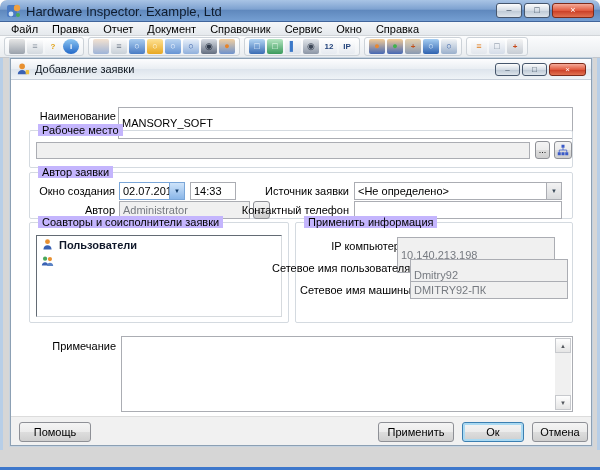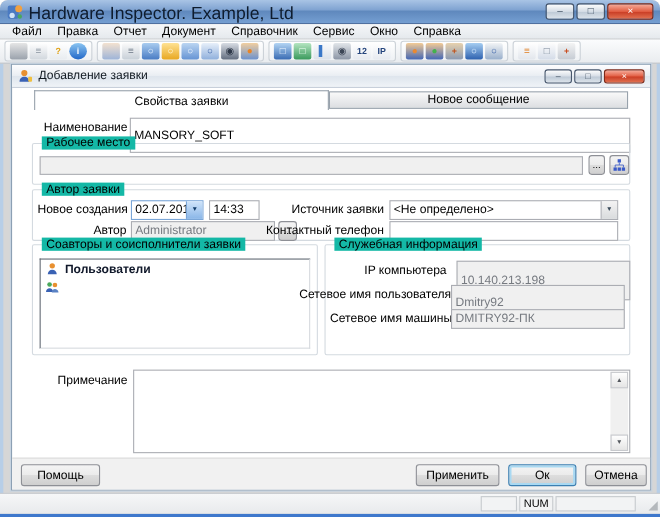--- a/index.html
+++ b/index.html
@@ -1,21 +1,21 @@
 <!DOCTYPE html>
 <html><head>
 <meta charset="utf-8">
 <style>
   *{box-sizing:border-box;margin:0;padding:0}
   body{font-family:"Liberation Sans",sans-serif;font-size:11px;color:#000;background:#fff}
   .window{position:relative;width:600px;height:470px;overflow:hidden;background:#d6d6d6;border-radius:7px 7px 0 0}
   .abs{position:absolute}
   
   .titlebar{left:0;top:0;width:600px;height:22px;background:linear-gradient(#a9c4e5,#7da1d0 45%,#5e87bc 46%,#759fd2);border-bottom:1px solid #41659b;border-radius:7px 7px 0 0}
-  .title-text{left:26px;top:4px;font-size:16px;color:#0e1c2e;white-space:nowrap}
+  .title-text{left:26px;top:4px;font-size:13px;color:#0e1c2e;white-space:nowrap}
   .cap-btn{height:15px;border:1px solid #46566c;border-radius:3px;background:linear-gradient(#fdfdfd,#d4dce5 50%,#bcc8d5 51%,#dde4eb);display:flex;align-items:center;justify-content:center;font-size:9px;line-height:1;color:#3a4a5c;cursor:default}
   .cap-close{background:linear-gradient(#f5ab9a,#e15c41 50%,#c93b23 51%,#e17252);color:#fff;border-color:#7c2a1a}
   
   .menubar{left:0;top:22px;width:600px;height:14px;background:linear-gradient(#f5f7f9,#e5e9ed);border-bottom:1px solid #d1d5d9;display:flex;align-items:center;padding-left:4px}
   .menu-item{padding:0 7px;height:14px;line-height:14px;white-space:nowrap}
   
   .toolbar{left:0;top:36px;width:600px;height:22px;background:linear-gradient(#fbfcfd,#e9ecef);border-bottom:1px solid #c3c7cd;display:flex;align-items:center;padding-left:4px;gap:4px}
   .tb-group{display:flex;align-items:center;border:1px solid #ccd2d8;border-radius:3px;background:linear-gradient(#ffffff,#eef1f4);padding:0 3px;height:19px}
   .tb-icon{width:16px;height:15px;margin:0 1px;border-radius:2px;display:flex;align-items:center;justify-content:center;font-size:9px;line-height:1}
   
@@ -29,21 +29,21 @@
   .dlg-cap{height:13px;font-size:8px}
   
   .tab{display:flex;align-items:center;justify-content:center;white-space:nowrap}
   .tab-active{background:#fff;border:1px solid #98a2ac;border-bottom:none}
   .tab-inactive{background:linear-gradient(#f9f9f9,#dcdee1);border:1px solid #98a2ac}
   
   .field-label{text-align:right;white-space:nowrap;line-height:12px}
   .tinput{border:1px solid #abadb3;background:#fff;font:11px "Liberation Sans",sans-serif;padding:0 3px;width:100%;height:100%}
   .tinput.dis{background:#f0f0f0;color:#767a80}
   .groupbox{border:1px solid #d4dae0;border-radius:2px}
-  .gb-label{position:absolute;top:-7px;left:8px;background:#14b8a6;padding:0 4px;white-space:nowrap;line-height:12px}
+  .gb-label{position:absolute;top:-7px;left:8px;background:#c4b5fd;padding:0 4px;white-space:nowrap;line-height:12px}
   .combo{border:1px solid #abadb3;background:#fff;display:flex;align-items:stretch}
   .combo.blue{border-color:#7aa6d8}
   .combo-text{flex:1;padding-left:3px;line-height:16px;white-space:nowrap;overflow:hidden}
   .combo-arrow{width:15px;display:flex;align-items:center;justify-content:center;font-size:6px;color:#3a4a5a;background:linear-gradient(#f3f3f3,#d9dbdd);border-left:1px solid #abadb3}
   .combo-arrow.blue{background:linear-gradient(#cfe4fa,#8ab6e8);border-left:1px solid #7aa6d8;color:#123c6a}
   .btn{border:1px solid #8e9096;border-radius:3px;background:linear-gradient(#f4f4f4,#ebebeb 50%,#dddddd 51%,#cfcfcf);display:flex;align-items:center;justify-content:center;white-space:nowrap;cursor:default}
   .btn.default{border-color:#3c7fb1;box-shadow:inset 0 0 0 2px #a9d9f2}
   .sq-btn{font-size:9px}
   .listbox{background:#fff;border:1px solid;border-color:#636b74 #d6dade #d6dade #636b74}
   .list-item{display:flex;align-items:center;gap:5px;padding:2px 4px;font-weight:bold;color:#10182a}
@@ -147,26 +147,20 @@
           <span>–</span>
         </span>
       <span class="abs cap-btn dlg-cap" style="right:44px;top:4px;width:25px">
           <span>□</span>
         </span>
       <span class="abs cap-btn cap-close dlg-cap" style="right:5px;top:4px;width:37px">
           <span>×</span>
         </span>
     </div>
 
-    <div class="abs tab tab-active" style="left:20px;top:23px;width:268px;height:18px">
-      <span>Свойства заявки</span>
-    </div>
-    <div class="abs tab tab-inactive" style="left:288px;top:24px;width:272px;height:16px">
-      <span>Новое сообщение</span>
-    </div>
 
     <span class="abs field-label" style="left:20px;top:51px;width:85px">Наименование</span>
     <span class="abs" style="left:107px;top:48px;width:455px;height:32px">
       <input class="tinput" value="MANSORY_SOFT" style="">
     </span>
 
     <div class="abs groupbox" style="left:18px;top:71px;width:544px;height:38px">
       <span class="gb-label">Рабочее место</span>
       <span class="abs" style="left:6px;top:11px;width:494px;height:17px">
         <input class="tinput dis" value="" style="">
@@ -178,21 +172,21 @@
           <path d="M8 5v3M3 11V8h10v3" stroke="#3a5ac8" fill="none"></path>
           <rect x="1" y="11" width="4" height="4" fill="#3a5ac8"></rect>
           <rect x="6" y="11" width="4" height="4" fill="#3a5ac8"></rect>
           <rect x="11" y="11" width="4" height="4" fill="#3a5ac8"></rect>
         </svg>
       </span>
     </div>
 
     <div class="abs groupbox" style="left:18px;top:113px;width:544px;height:47px">
       <span class="gb-label">Автор заявки</span>
-      <span class="abs field-label" style="left:4px;top:12px;width:81px">Новое создания</span>
+      <span class="abs field-label" style="left:4px;top:12px;width:81px">Окно создания</span>
       <div class="abs combo blue" style="left:89px;top:9px;width:66px;height:18px">
         <span class="combo-text">02.07.2015</span>
         <span class="combo-arrow blue">▼</span>
       </div>
       <span class="abs" style="left:160px;top:9px;width:46px;height:18px">
         <input class="tinput" value="14:33" style="">
       </span>
       <span class="abs field-label" style="left:4px;top:31px;width:81px">Автор</span>
       <span class="abs" style="left:89px;top:28px;width:131px;height:18px">
         <input class="tinput dis" value="Administrator" style="">
@@ -224,23 +218,23 @@
             <circle cx="5" cy="4.5" r="2.6" fill="#49a85c"></circle>
             <path d="M1 13c0-2.6 1.8-4.2 4-4.2s4 1.6 4 4.2z" fill="#3a62b4"></path>
             <circle cx="11" cy="5" r="2.6" fill="#e89030"></circle>
             <path d="M7.5 13.5c0-2.6 1.6-4 3.5-4s4 1.4 4 4z" fill="#5a82c4"></path>
           </svg>
         </div>
       </div>
     </div>
 
     <div class="abs groupbox" style="left:284px;top:163px;width:278px;height:101px">
-      <span class="gb-label">Служебная информация</span>
+      <span class="gb-label">Применить информация</span>
       <span class="abs field-label" style="left:4px;top:17px;width:106px">IP компьютера</span>
-      <span class="abs" style="left:119px;top:14px;width:158px;height:36px">
+      <span class="abs" style="left:101px;top:14px;width:158px;height:36px">
         <input class="tinput dis" value="10.140.213.198" style="">
       </span>
       <span class="abs field-label" style="left:-24px;top:39px;width:134px">Сетевое имя пользователя</span>
       <span class="abs" style="left:114px;top:36px;width:158px;height:32px">
         <input class="tinput dis" value="Dmitry92" style="">
       </span>
       <span class="abs field-label" style="left:4px;top:61px;width:106px">Сетевое имя машины</span>
       <span class="abs" style="left:114px;top:58px;width:158px;height:18px">
         <input class="tinput dis" value="DMITRY92-ПК" style="">
       </span>
@@ -259,20 +253,14 @@
       </div>
     </div>
 
     <div class="abs dlg-footer"></div>
     <span class="abs btn" style="left:8px;top:363px;width:72px;height:20px">Помощь</span>
     <span class="abs btn" style="left:367px;top:363px;width:76px;height:20px">Применить</span>
     <span class="abs btn default" style="left:451px;top:363px;width:62px;height:20px">Ок</span>
     <span class="abs btn" style="left:521px;top:363px;width:56px;height:20px">Отмена</span>
   </div>
 
-  <div class="abs statusbar">
-    <span class="sb-cell" style="left:437px;width:33px"></span>
-    <span class="sb-cell" style="left:472px;width:31px">NUM</span>
-    <span class="sb-cell" style="left:505px;width:73px"></span>
-    <span class="grip">◢</span>
-  </div>
 
 </div>
 
 </body></html>

